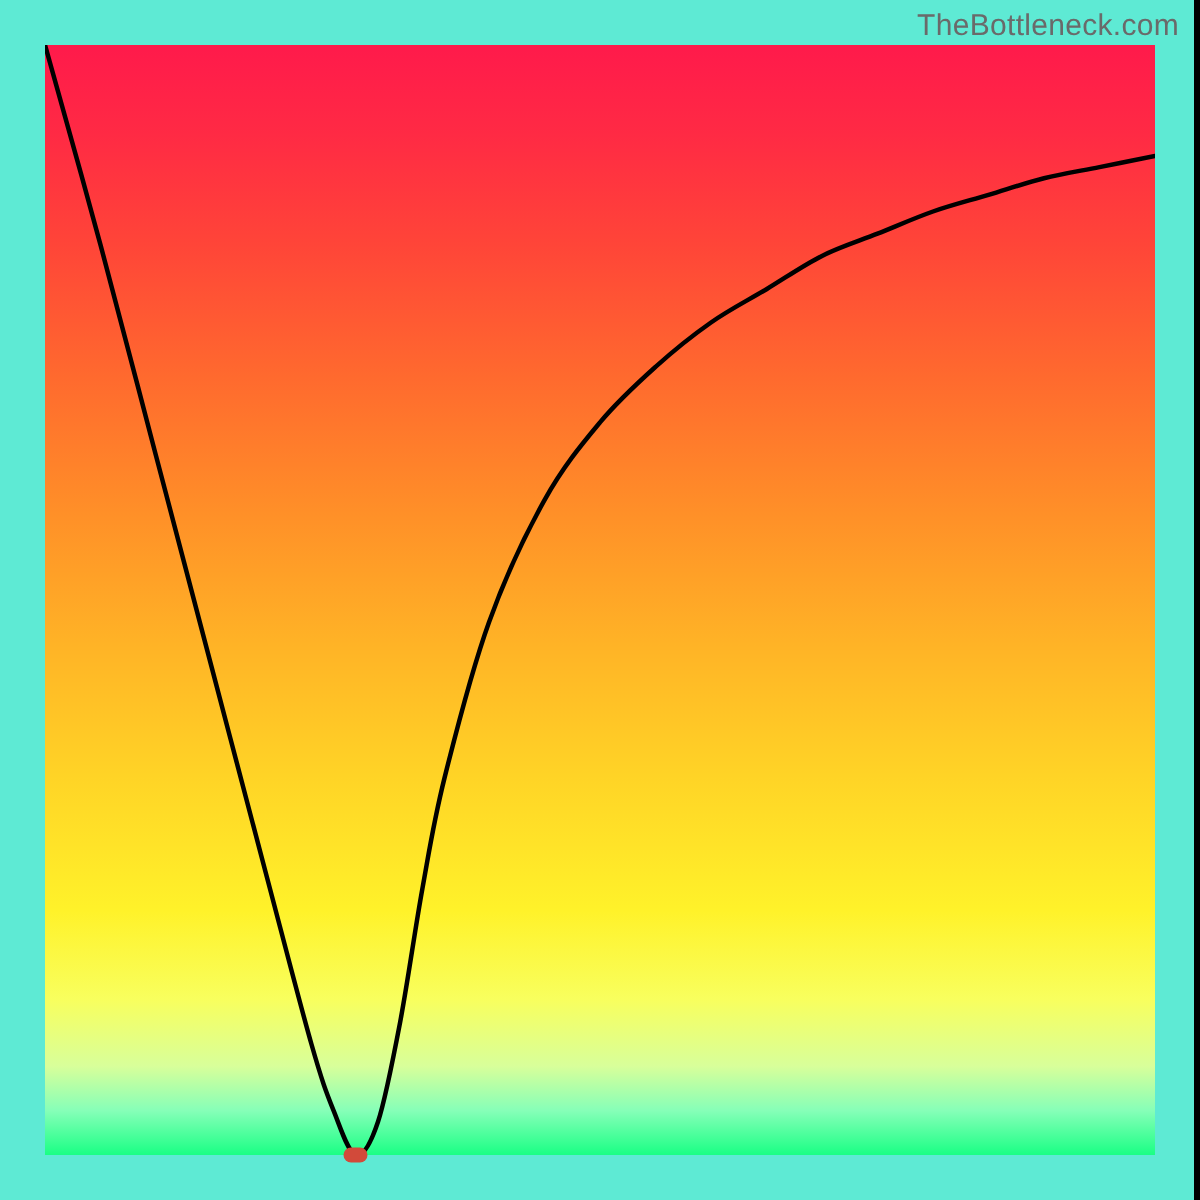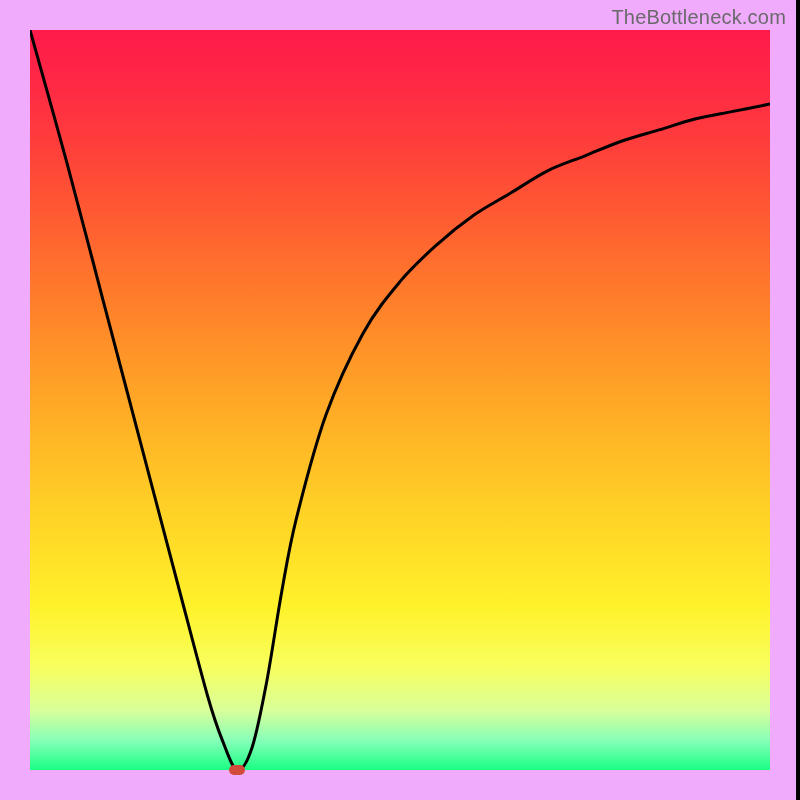--- a/index.html
+++ b/index.html
@@ -8,21 +8,21 @@
     width: 800px;
     height: 800px;
     background: #000;
     overflow: hidden;
     font-family: Arial, Helvetica, sans-serif;
   }
   .frame {
     position: relative;
     width: 796px;
     height: 800px;
-    background: #f0abfc;
+    background: #5eead4;
   }
   .plot {
     position: absolute;
     left: 30px;
     top: 30px;
     width: 740px;
     height: 740px;
     background: linear-gradient(to bottom,
       #ff1a4b 0%,
       #ff2a44 8%,

